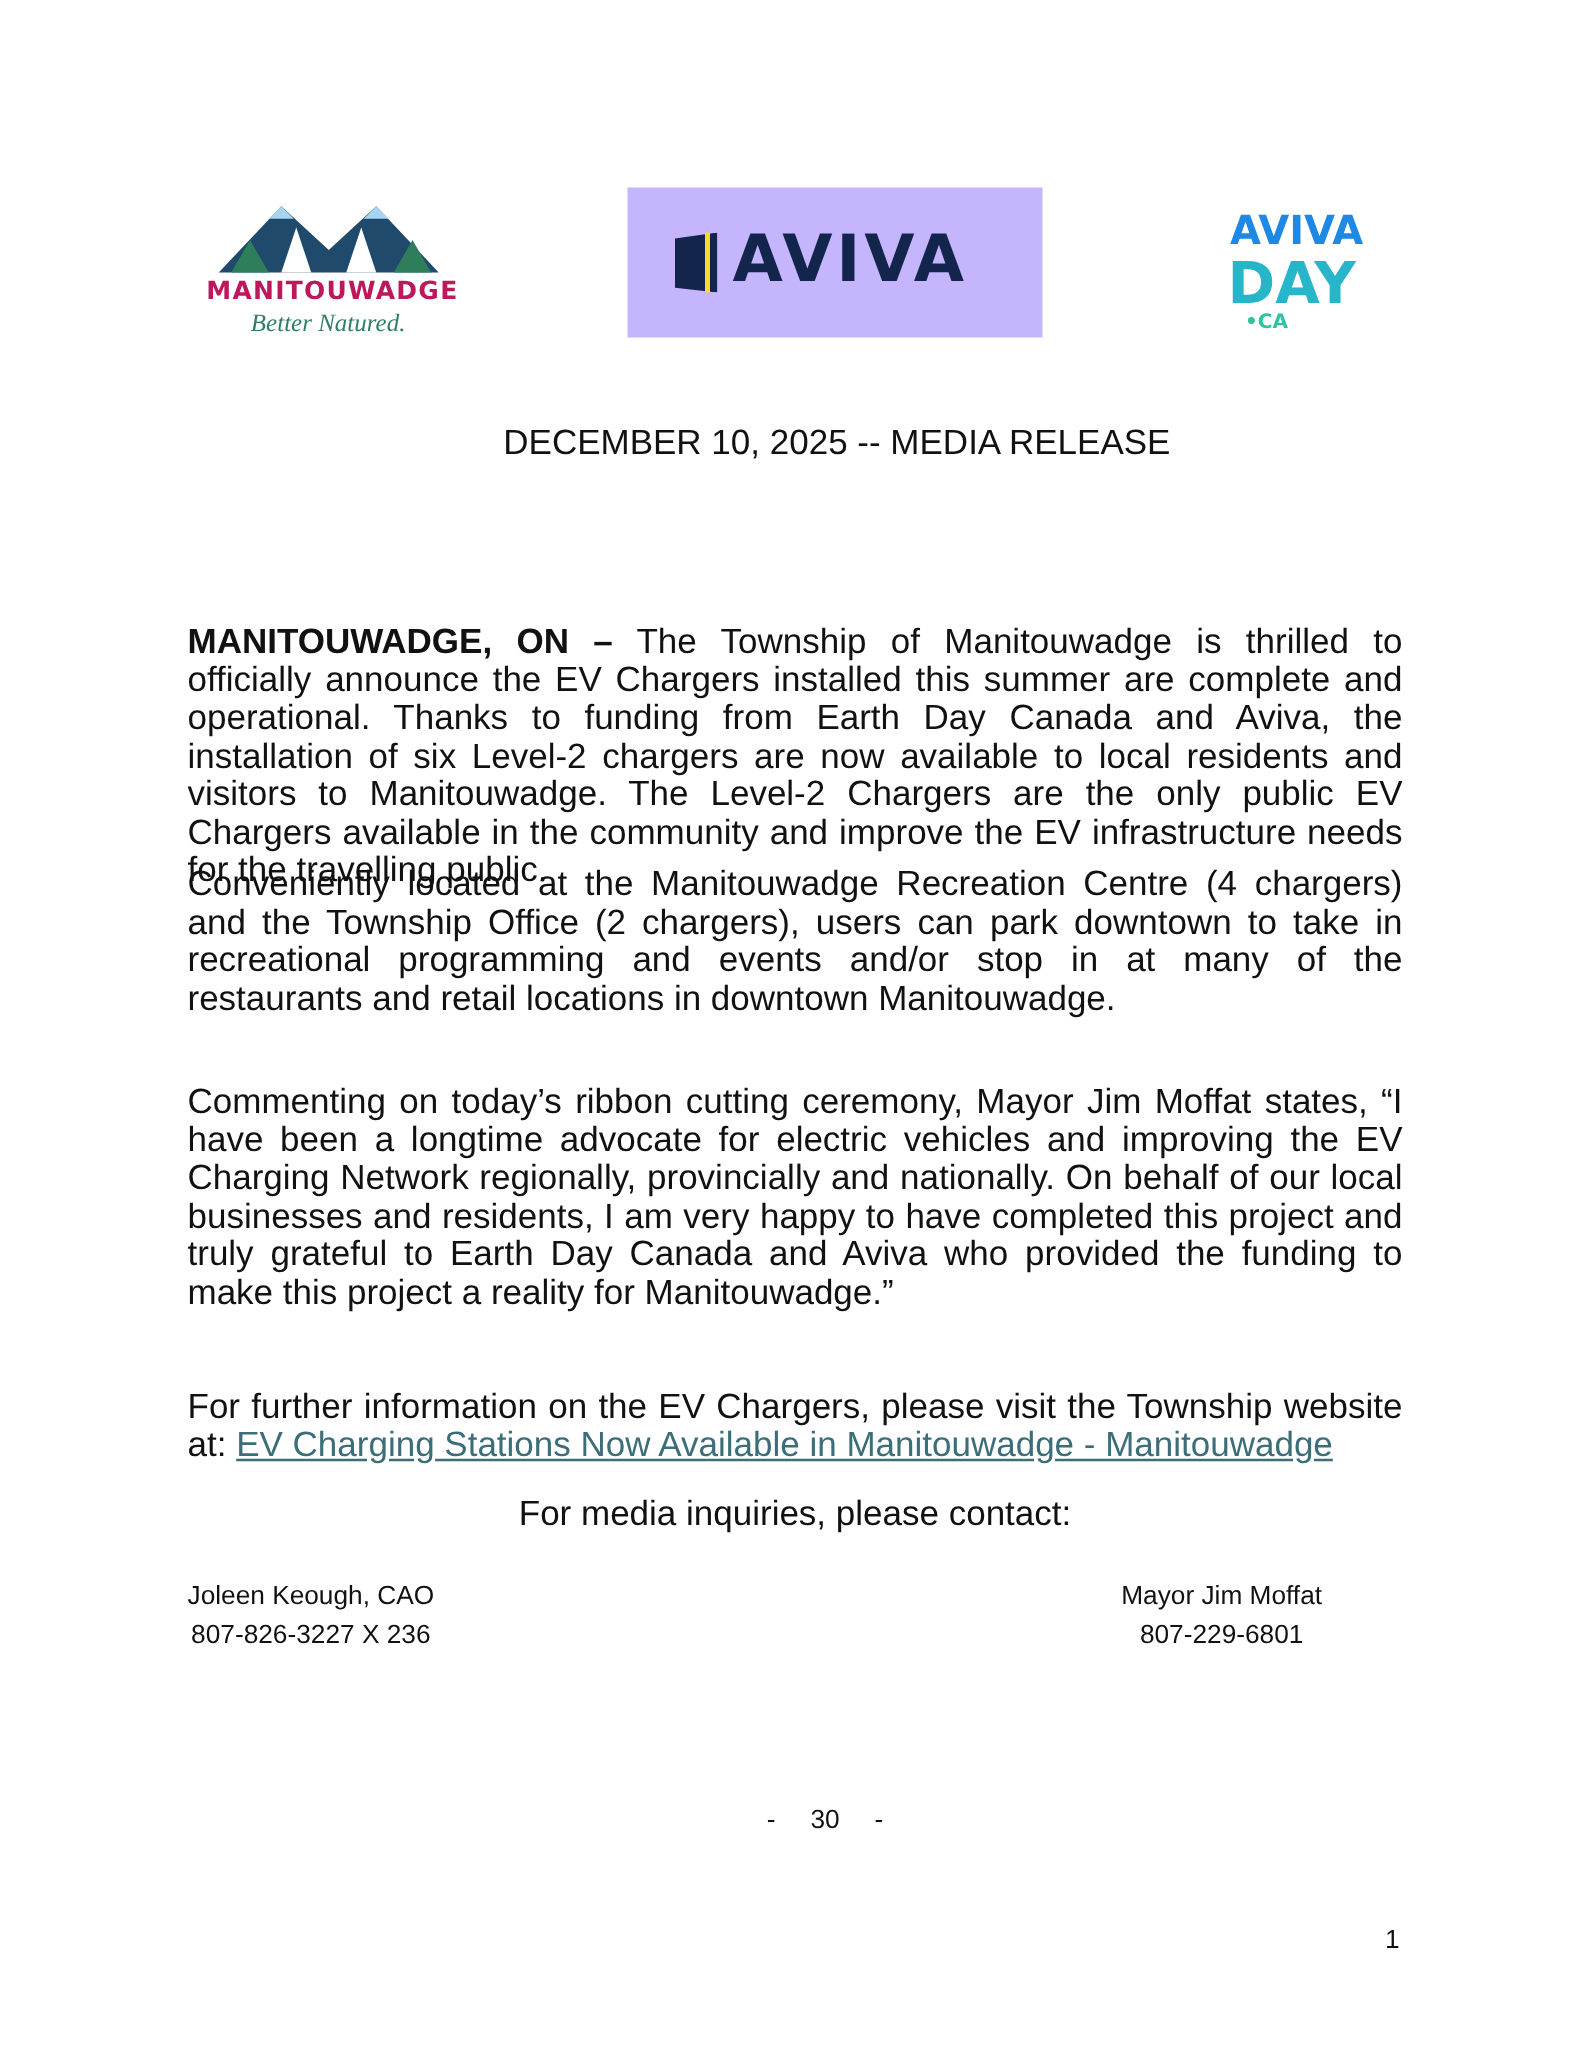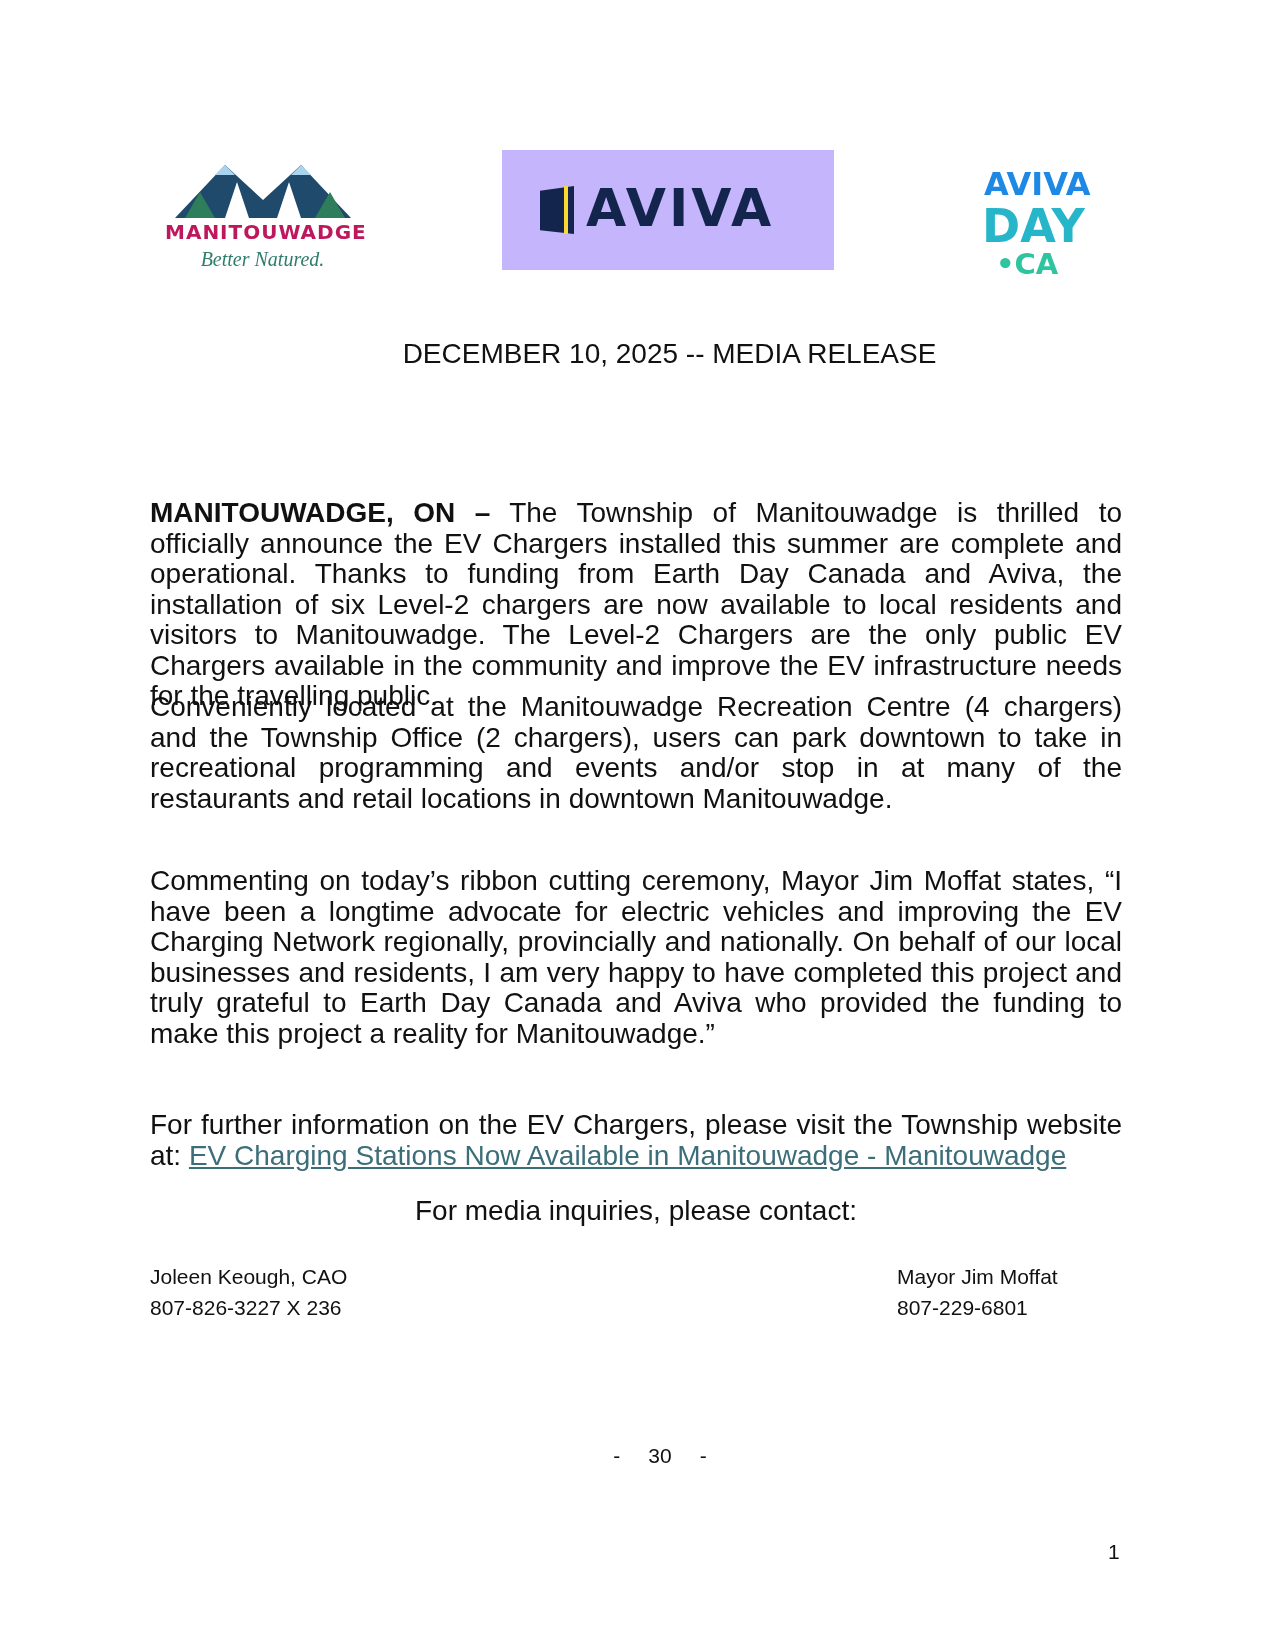--- a/index.html
+++ b/index.html
@@ -8,31 +8,31 @@
   .logo-m { left:165px; top:160px; width:195px; height:120px; }
   .logo-m .name { position:absolute; left:0; top:60px; width:195px; text-align:center; font-weight:700; font-size:20px; letter-spacing:1px; color:#be185d; font-family:"DejaVu Sans", sans-serif; }
   .logo-m .tag { position:absolute; left:0; top:88px; width:195px; text-align:center; font-style:italic; font-size:20px; color:#2e7d6b; font-family:"Liberation Serif", serif; }
   .logo-aviva { left:502px; top:150px; width:332px; height:120px; background:#c4b5fd; }
   .logo-aviva .mark { position:absolute; left:38px; top:36px; width:34px; height:48px; background:#13254d; clip-path:polygon(0 10%,100% 0,100% 100%,0 92%); }
   .logo-aviva .mark-gap { position:absolute; left:62px; top:36px; width:4px; height:48px; background:#fcd835; }
   .logo-aviva .txt { position:absolute; left:84px; top:28px; font-size:52px; font-weight:700; color:#13254d; letter-spacing:3px; font-family:"DejaVu Sans", sans-serif; }
   .logo-earth { left:980px; top:165px; width:130px; height:115px; font-family:"DejaVu Sans", sans-serif; font-weight:700; }
   .logo-earth .l1 { position:absolute; left:4px; top:0; font-size:32px; color:#1e88e5; letter-spacing:0; }
   .logo-earth .l2 { position:absolute; left:2px; top:34px; font-size:46px; color:#26b5c9; }
-  .logo-earth .l3 { position:absolute; left:16px; top:82px; font-size:29px; color:#2ec4a0; }
+  .logo-earth .l3 { position:absolute; left:16px; top:82px; font-size:16px; color:#2ec4a0; }
   .heading { left:0; width:1275px; top:338px; text-align:center; font-size:28px; font-weight:400; color:#111; font-family:"Liberation Sans", sans-serif;margin-left:32px; }
   .body-text { left:150px; width:972px; font-size:28px; line-height:30.5px; text-align:justify; font-family:"Liberation Sans", sans-serif; }
   .p1 { top:498px; }
   .p2 { top:692px; }
   .p3 { top:866px; }
   .p4 { top:1110px; }
   .p5 { top:1196px; text-align:center; }
   .bold { font-weight:700; }
   a.link { color:#3b6e78; text-decoration:underline; }
-  .contact { font-size:21px; line-height:30.5px; }
+  .contact { font-size:21px; line-height:30.5px;text-align:center; }
   .c-left { left:150px; top:1262px; }
   .c-right { left:897px; top:1262px; }
   .pagenum { left:0; width:1320px; top:1444px; text-align:center; font-size:21px; }
   .pagenum span { display:inline-block; margin:0 14px; }
   .footer-num { left:1108px; top:1540px; font-size:21px; }
 </style>
 </head>
 <body>
 
 <div class="abs logo-m">

